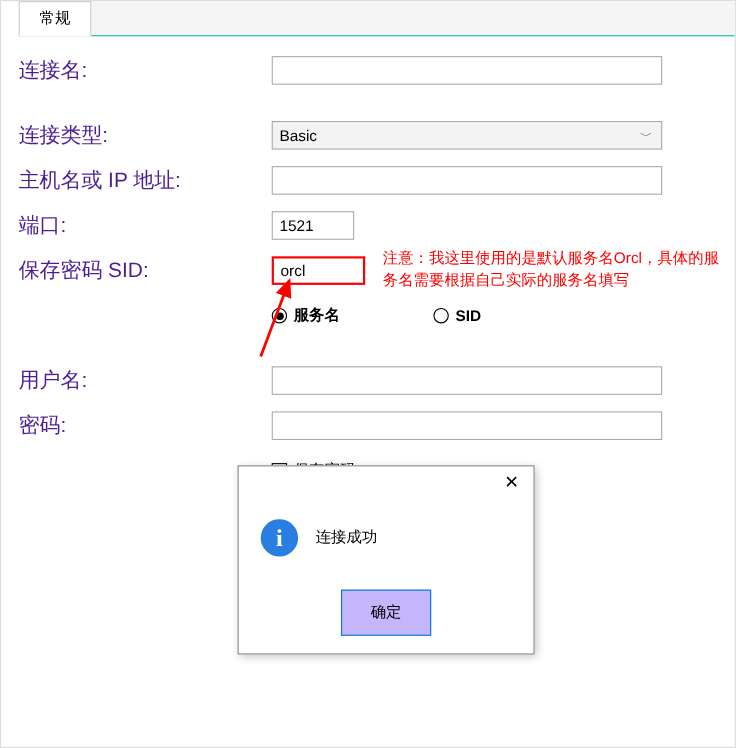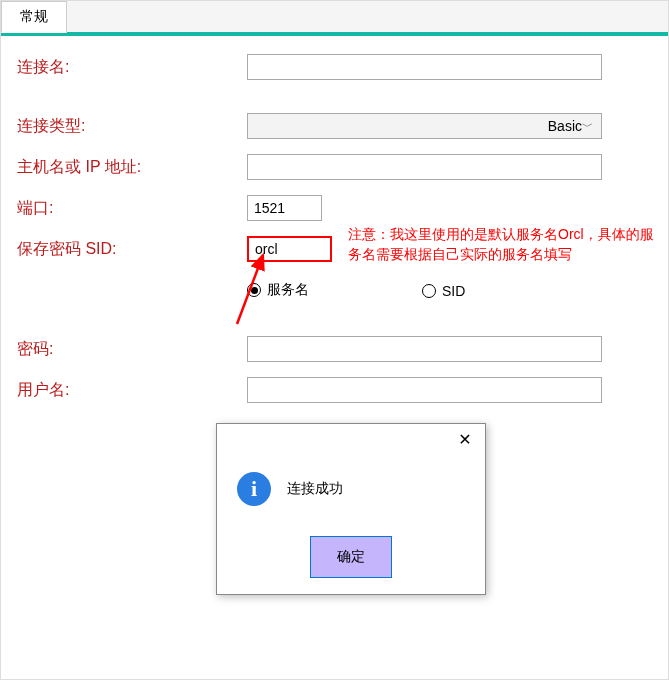--- a/index.html
+++ b/index.html
@@ -8,22 +8,23 @@
       font-size: 14px;
       background: #fff;
       width: 669px;
       height: 680px;
       position: relative;
       overflow: hidden;
       border: 1px solid #ddd;
     }
     .tabs {
       display: flex;
-      border-bottom: 4px solid #14b8a6;
+      border-bottom: 1px solid #14b8a6;
       background: #f5f5f5;
+      margin-left: 16px;
     }
     .tab {
       padding: 6px 18px;
       cursor: pointer;
       border: 1px solid transparent;
       border-bottom: none;
       font-size: 14px;
     }
     .tab.active {
       background: #fff;
@@ -37,57 +38,58 @@
     .row {
       display: flex;
       align-items: center;
       margin-bottom: 15px;
       min-height: 26px;
     }
     .spacer { height: 18px; }
     .label {
       width: 230px;
       flex-shrink: 0;
-      font-size: 16px;
-      color: #b91c1c;
+      font-size: 19px;
+      color: #4c1d95;
     }
     .field {
       flex: 1;
       position: relative;
       display: flex;
       align-items: center;
       gap: 30px;
     }
     input[type="text"], input[type="password"], .select, .text-input {
       width: 355px;
       height: 26px;
       border: 1px solid #aaa;
       padding: 2px 6px;
       font-size: 14px;
       font-family: inherit;
       background: #fff;
     }
     .select {
       display: flex;
       align-items: center;
-      justify-content: flex-end;
+      justify-content: space-between;
       cursor: pointer;
       background: #f3f3f3;
       padding-right: 8px;
     }
     .select .chevron {
       font-size: 11px;
       color: #555;
     }
     .port-input { width: 75px !important; }
     .sid-input { width: 85px !important; border: 2px solid #ff0000 !important; padding:1px 5px; }
     .radio-group {
       display: flex;
-      gap: 113px;
-      align-items: flex-end;
+      gap: 85px;
+      align-items: center;
+      font-weight: bold;
     }
     .radio-item { display: flex; align-items: center; gap: 6px; cursor: pointer; }
     .radio-circle {
       width: 14px; height: 14px; border: 1.5px solid #000; border-radius: 50%;
       display: flex; align-items: center; justify-content: center;
     }
     .radio-circle.checked::after {
       content: ""; width: 7px; height: 7px; background: #000; border-radius: 50%;
     }
     .checkbox-item { display: flex; align-items: center; gap: 6px; cursor: pointer; }
@@ -226,30 +228,30 @@
           <span class="radio-circle"></span>
           <span>SID</span>
         </div>
       </div>
     </div>
   </div>
 
   <div class="spacer"></div>
 
   <div class="row">
+    <div class="label">用户名:</div>
+    <div class="field">
+      <input type="text" class="text-input" value="" style="">
+    </div>
+  </div>
+
+  <div class="row">
     <div class="label">密码:</div>
     <div class="field">
       <input type="password" class="text-input" value="" style="">
-    </div>
-  </div>
-
-  <div class="row">
-    <div class="label">用户名:</div>
-    <div class="field">
-      <input type="text" class="text-input" value="" style="">
     </div>
   </div>
 
   <div class="row">
     <div class="label"></div>
     <div class="field">
       <div class="checkbox-item">
         <span class="checkbox-box">✓</span>
         <span>保存密码</span>
       </div>

